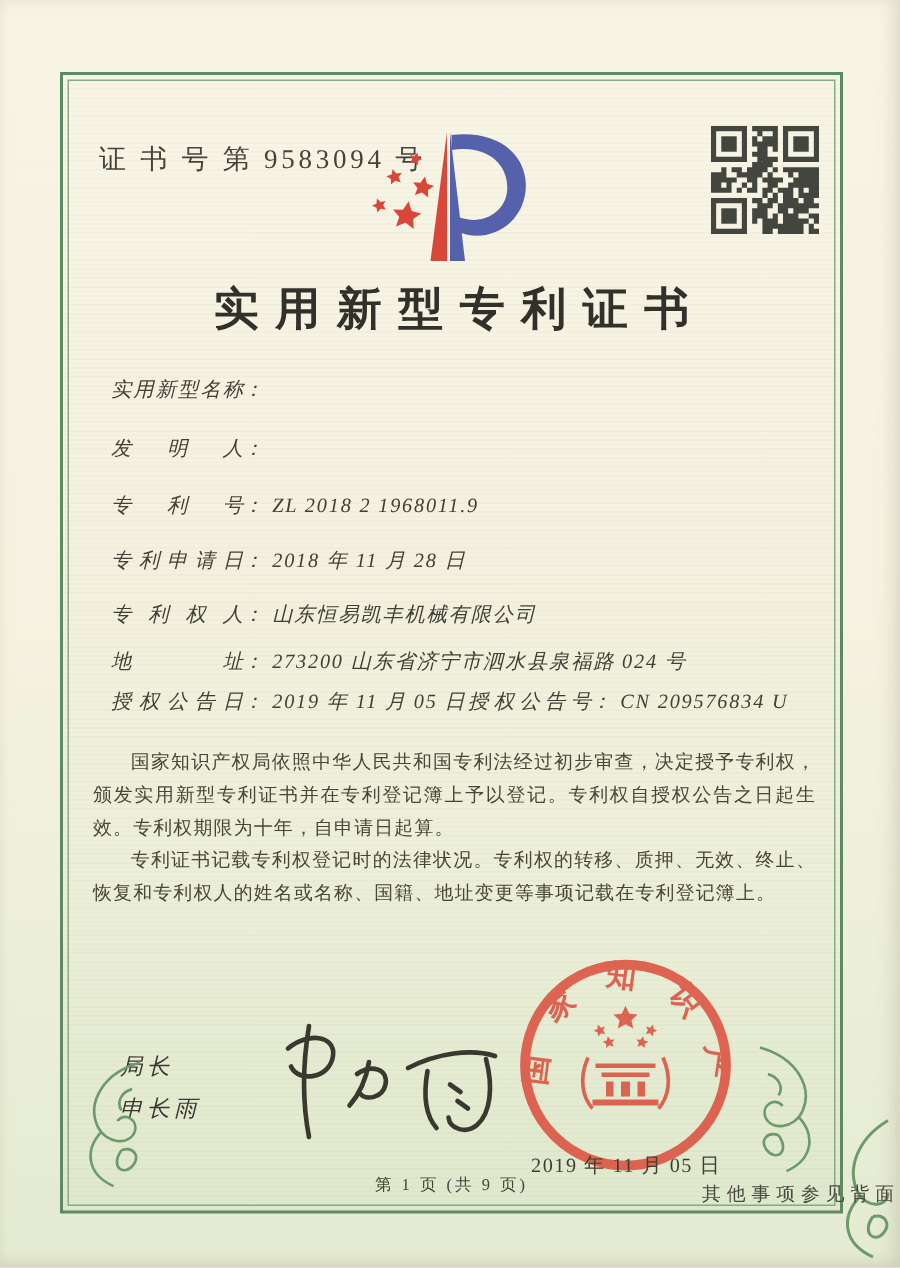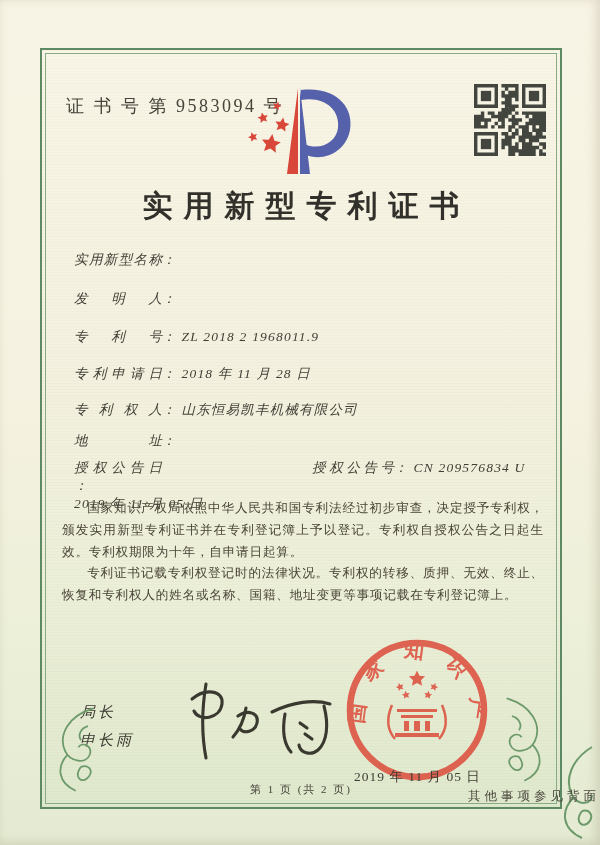--- a/index.html
+++ b/index.html
@@ -23,21 +23,21 @@
   .title{position:absolute;left:0;top:136px;width:100%;text-align:center;
     font-size:30px;font-weight:bold;letter-spacing:11px;color:#32302a;text-indent:11px;}
   .fields{position:absolute;left:32px;top:201px;width:470px;font-style:italic;}
   .frow{display:flex;align-items:baseline;font-size:13.5px;color:#413f36;}
   .frow:nth-child(1){margin-bottom:21px;}
   .frow:nth-child(2){margin-bottom:20px;}
   .frow:nth-child(3){margin-bottom:19px;}
   .frow:nth-child(4){margin-bottom:18px;}
   .frow:nth-child(5){margin-bottom:13px;}
   .frow:nth-child(6){margin-bottom:9px;}
-  .frow:nth-child(7){position:relative;flex-direction:column;}
+  .frow:nth-child(7){position:relative;}
   .flabel{display:inline-block;width:88px;text-align:justify;text-align-last:justify;letter-spacing:0;}
   .fcolon{margin-right:6px;}
   .fvalue{letter-spacing:1.2px;}
   .pair2{position:absolute;left:238px;top:0;display:flex;align-items:baseline;}
   .pair2 .flabel{width:82px;}
   .paras{position:absolute;left:20px;top:448px;width:482px;font-size:12.6px;line-height:21.8px;
     color:#4a4538;letter-spacing:0.8px;text-align:justify;}
   .paras p{margin:0;text-indent:2em;}
   .director{position:absolute;left:38px;top:648px;font-family:"Liberation Sans","DejaVu Sans",sans-serif;
     font-size:15px;line-height:28px;color:#3a3830;letter-spacing:3px;font-style:italic;}
@@ -121,20 +121,21 @@
         <span class="fvalue">2018 年 11 月 28 日</span>
       </div>
       <div class="frow">
         <span class="flabel">专利权人</span>
           <span class="fcolon">：</span>
         <span class="fvalue">山东恒易凯丰机械有限公司</span>
       </div>
       <div class="frow">
         <span class="flabel">地址</span>
           <span class="fcolon">：</span>
+        <span class="fvalue">273200 山东省济宁市泗水县泉福路 024 号</span>
       </div>
       <div class="frow">
         <span class="flabel">授权公告日</span>
           <span class="fcolon">：</span>
         <span class="fvalue">2019 年 11 月 05 日</span>
         <span class="pair2">
           <span class="flabel">授权公告号</span>
             <span class="fcolon">：</span>
           <span class="fvalue">CN 209576834 U</span>
         </span>
@@ -186,21 +187,21 @@
           <rect x="72" y="86" width="6" height="10"></rect>
           <rect x="83" y="86" width="5" height="10"></rect>
           <rect x="53" y="98" width="44" height="4"></rect>
           <path d="M50,70 C44,84 46,96 53,104 M100,70 C106,84 104,96 97,104" fill="none" stroke="#dd5140" stroke-width="2.5"></path>
         </g>
       </g>
     </svg>
 
     <div class="sealdate">2019 年 11 月 05 日</div>
 
-    <div class="pageinfo">第 1 页 (共 2 页)</div>
+    <div class="pageinfo">第 1 页 (共 9 页)</div>
 
   </div>
 
   <svg class="flourish fl-bl" width="62" height="100" viewBox="0 0 70 102">
     <use href="#curl" fill="none" stroke="#6d9a6b" stroke-width="2"></use>
   </svg>
   <svg class="flourish fl-br" width="62" height="100" viewBox="0 0 70 102">
     <use href="#curl" fill="none" stroke="#6d9a6b" stroke-width="2"></use>
   </svg>
   <svg class="flourish fl-edge" width="44" height="95" viewBox="0 0 44 95">

